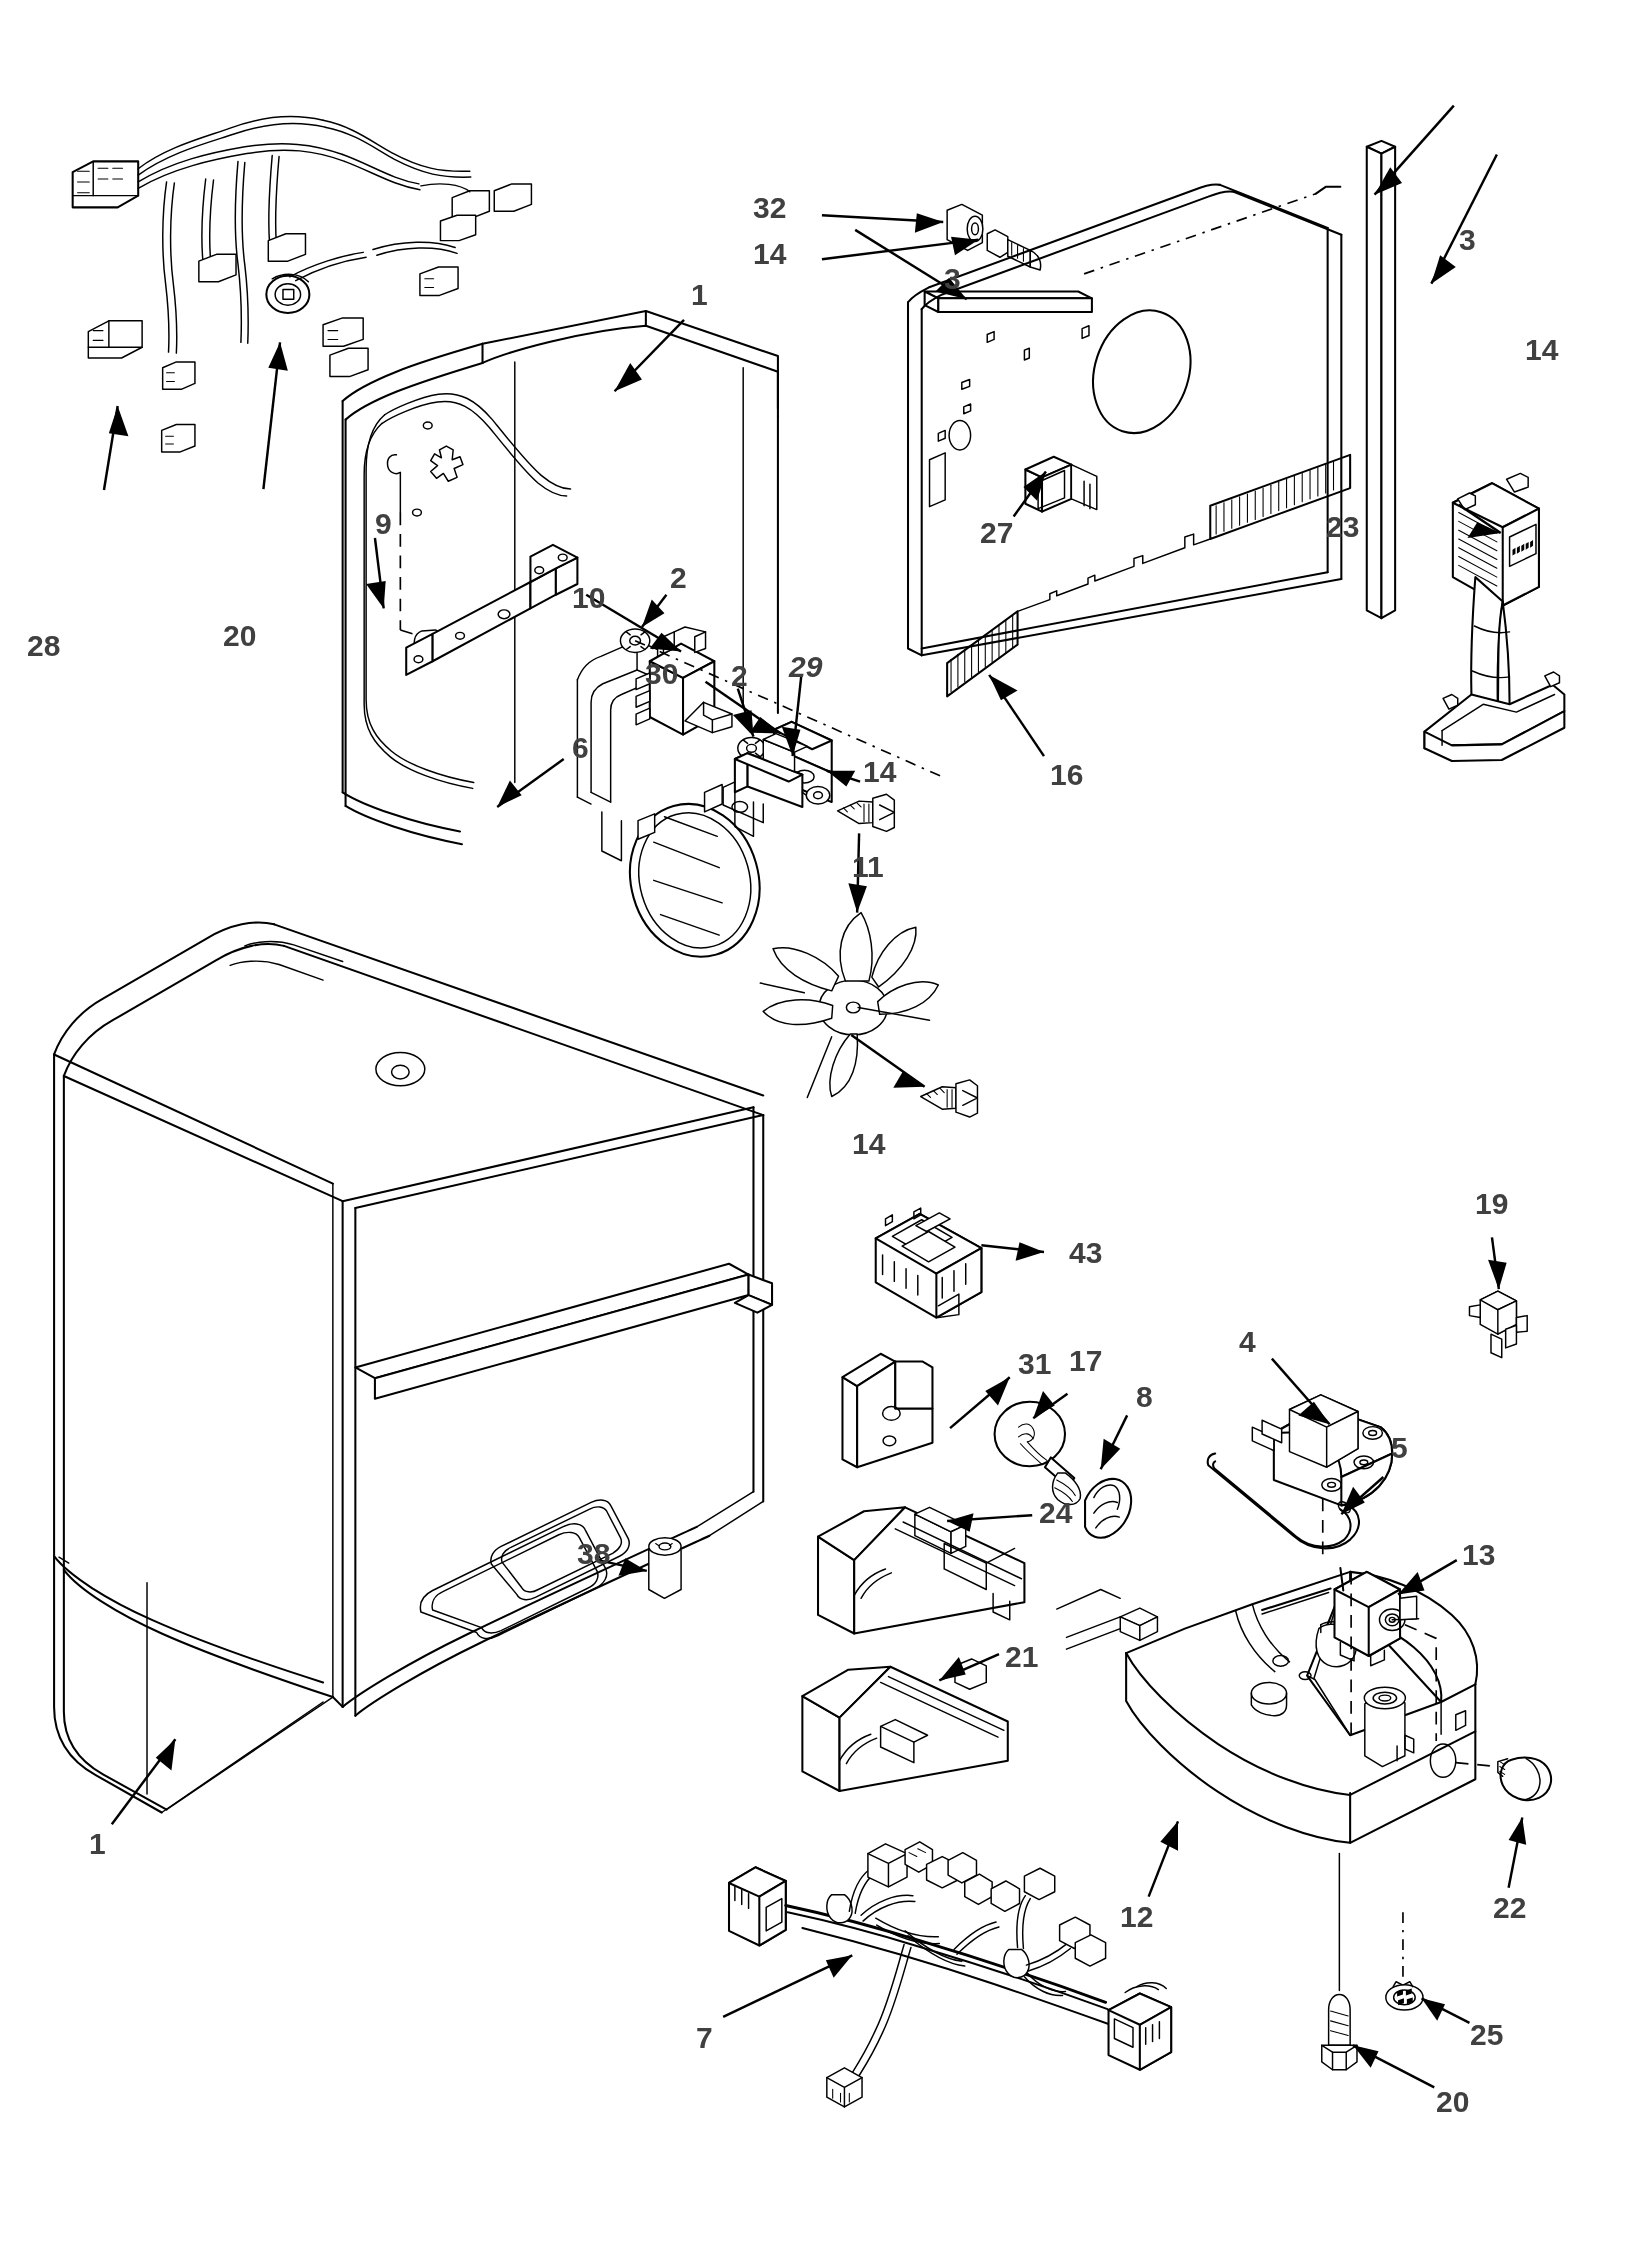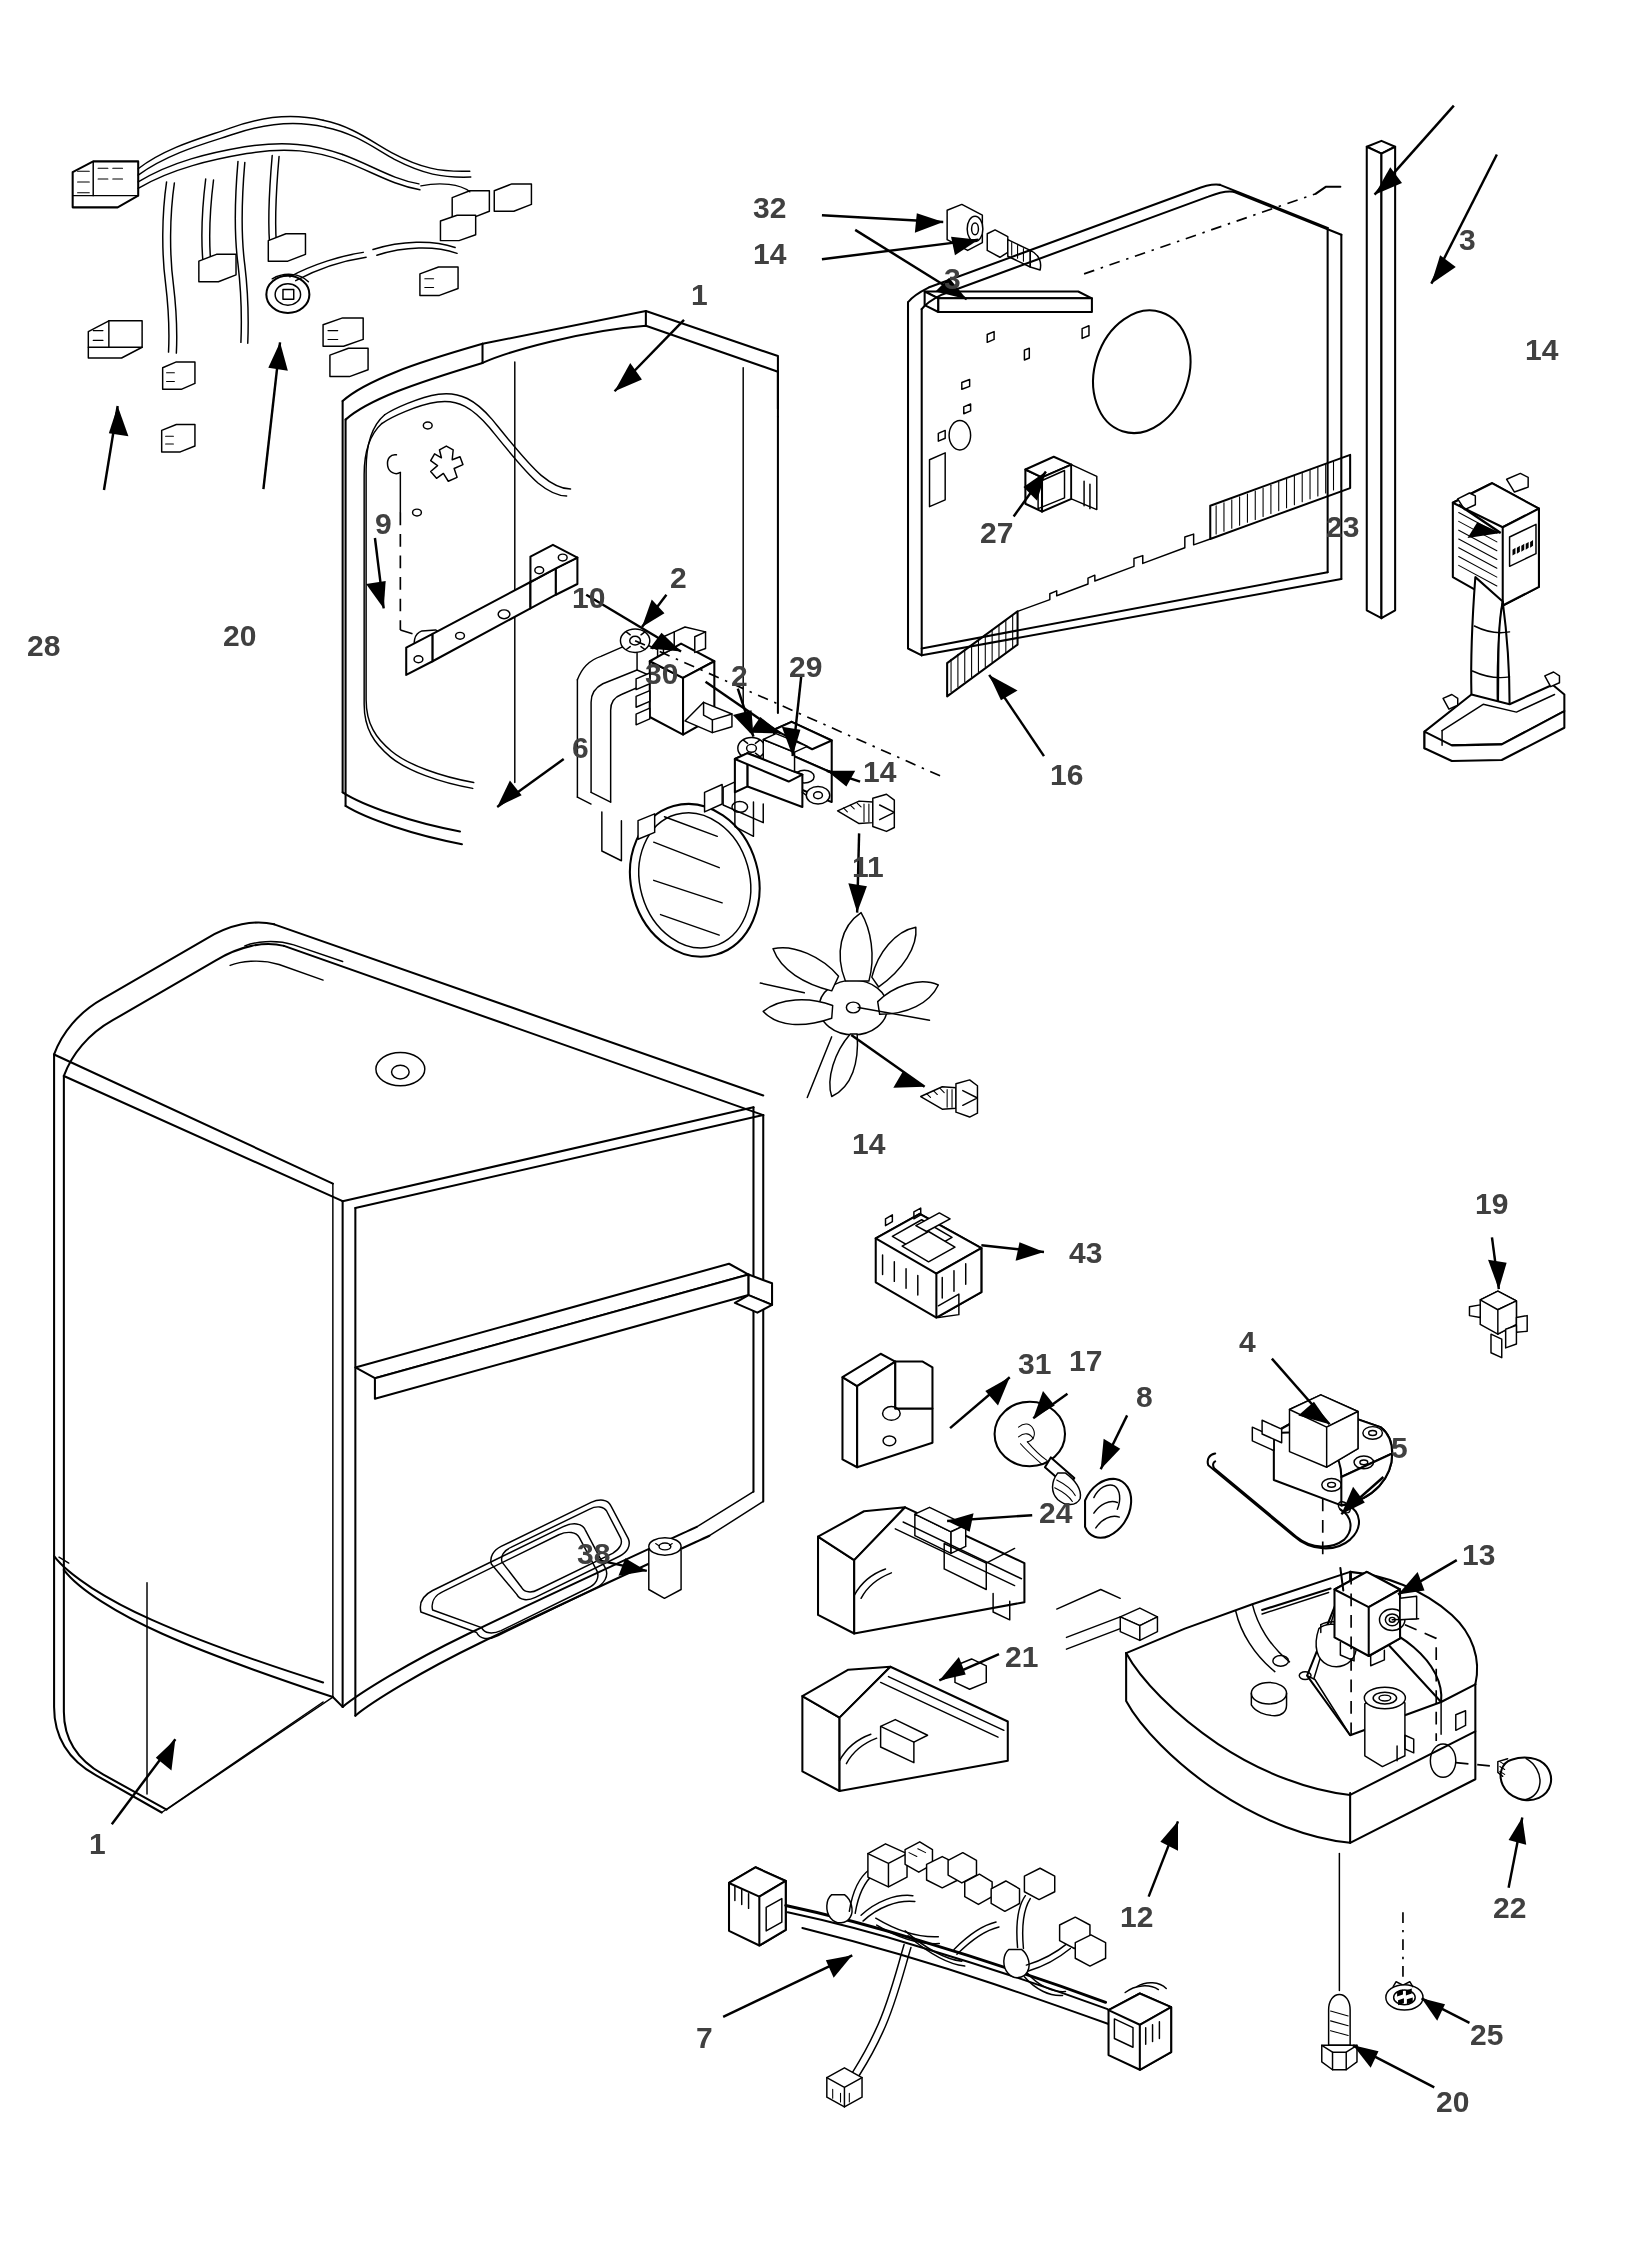--- a/index.html
+++ b/index.html
@@ -813,21 +813,21 @@
 <div class="callout cl-1" style="left:1459px;top:225px;">3</div>
 <div class="callout cl-1" style="left:1525px;top:335px;">14</div>
 <div class="callout cl-1" style="left:375px;  top:509px;">9</div>
 <div class="callout cl-1" style="left:980px;top:518px;">27</div>
 <div class="callout cl-1" style="left:1326px;top:512px;text-align:center;">23</div>
 <div class="callout cl-1" style="left:670px;top:563px;">2</div>
 <div class="callout cl-1" style="left:572px;top:562px;margin-top:21px;">10</div>
 <div class="callout cl-1" style="left:572px;top:733px;">6</div>
 <div class="callout cl-1" style="left:731px;top:661px;">2</div>
 <div class="callout cl-1" style="left:645px;top:659px;">30</div>
-<div class="callout cl-1" style="left:789px;top:652px;">29</div>
+<div class="callout cl-1" style="left:789px;top:652px;font-style:italic;">29</div>
 <div class="callout cl-1" style="left:1050px;top:760px;">16</div>
 <div class="callout cl-1" style="left:863px;top:757px;">14</div>
 <div class="callout cl-1" style="left:852px;top:852px;">11</div>
 <div class="callout cl-1" style="left:852px;top:1129px;">14</div>
 <div class="callout cl-1" style="left:1475px;top:1189px;">19</div>
 <div class="callout cl-1" style="left:1069px;top:1238px;">43</div>
 <div class="callout cl-1" style="left:1239px;top:1327px;">4</div>
 <div class="callout cl-1" style="left:1018px;top:1349px;">31</div>
 <div class="callout cl-1" style="left:1069px;top:1346px;">17</div>
 <div class="callout cl-1" style="left:1136px;top:1382px;">8</div>

